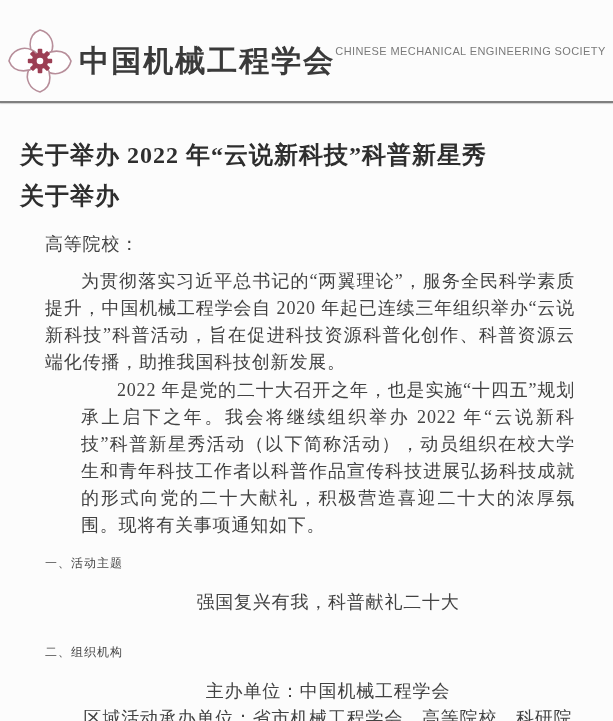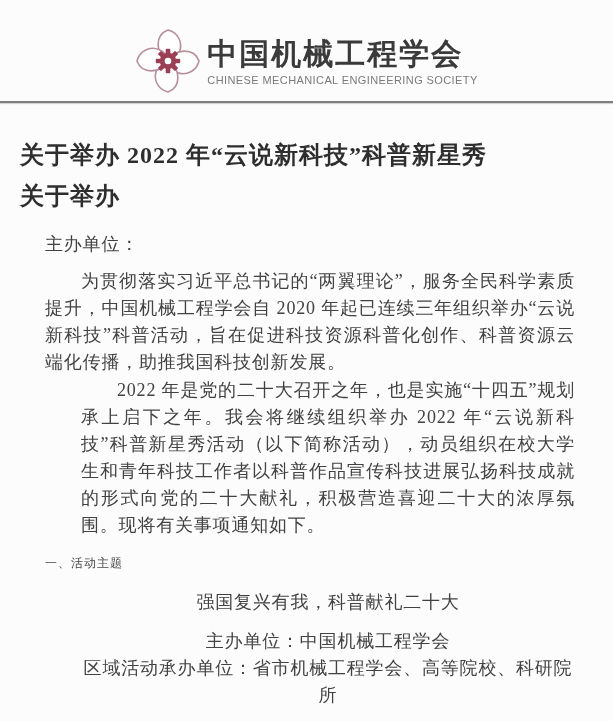--- a/index.html
+++ b/index.html
@@ -12,21 +12,21 @@
   }
   .page { width: 613px; height: 721px; position: relative; }
 
   
   .letterhead {
     padding-top: 28px;
     display: flex; justify-content: center; align-items: center;
     gap: 6px;
   }
   .logo-icon { width: 66px; height: 66px; flex: 0 0 auto; }
-  .logo-text { display: flex; flex-direction: column; }
+  .logo-text { display: flex; flex-direction: row; }
   .logo-cn {
     font-size: 30px; font-weight: bold; color: #3a3a3a;
     letter-spacing: 2px; line-height: 36px;
     font-family: "Liberation Sans", sans-serif;
   }
   .logo-en {
     font-size: 11px; color: #7a7a7a; letter-spacing: 0.4px;
     font-family: "Liberation Sans", sans-serif;
     margin-top: 2px;
   }
@@ -111,28 +111,29 @@
   </div>
 
   <div class="rule"></div>
 
   <div class="doc-title">
     <div>关于举办 2022 年“云说新科技”科普新星秀</div>
     <div>关于举办</div>
   </div>
 
   <div class="doc-body">
-    <p class="salutation">主办单位：</p>
+    <p class="salutation">高等院校：</p>
 
     <p class="para">为贯彻落实习近平总书记的“两翼理论”，服务全民科学素质提升，中国机械工程学会自 2020 年起已连续三年组织举办“云说新科技”科普活动，旨在促进科技资源科普化创作、科普资源云端化传播，助推我国科技创新发展。</p>
     <p class="para">2022 年是党的二十大召开之年，也是实施“十四五”规划承上启下之年。我会将继续组织举办 2022 年“云说新科技”科普新星秀活动（以下简称活动），动员组织在校大学生和青年科技工作者以科普作品宣传科技进展弘扬科技成就的形式向党的二十大献礼，积极营造喜迎二十大的浓厚氛围。现将有关事项通知如下。</p>
 
     <h2 class="sec-heading">一、活动主题</h2>
     <p class="sec-line">强国复兴有我，科普献礼二十大</p>
 
     <div class="sec-gap"></div>
 
+    <h2 class="sec-heading">二、组织机构</h2>
     <p class="sec-line">主办单位：中国机械工程学会</p>
     <p class="sec-line">区域活动承办单位：省市机械工程学会、高等院校、科研院所</p>
 
   </div>
 
 </div>
 
 </body></html>

